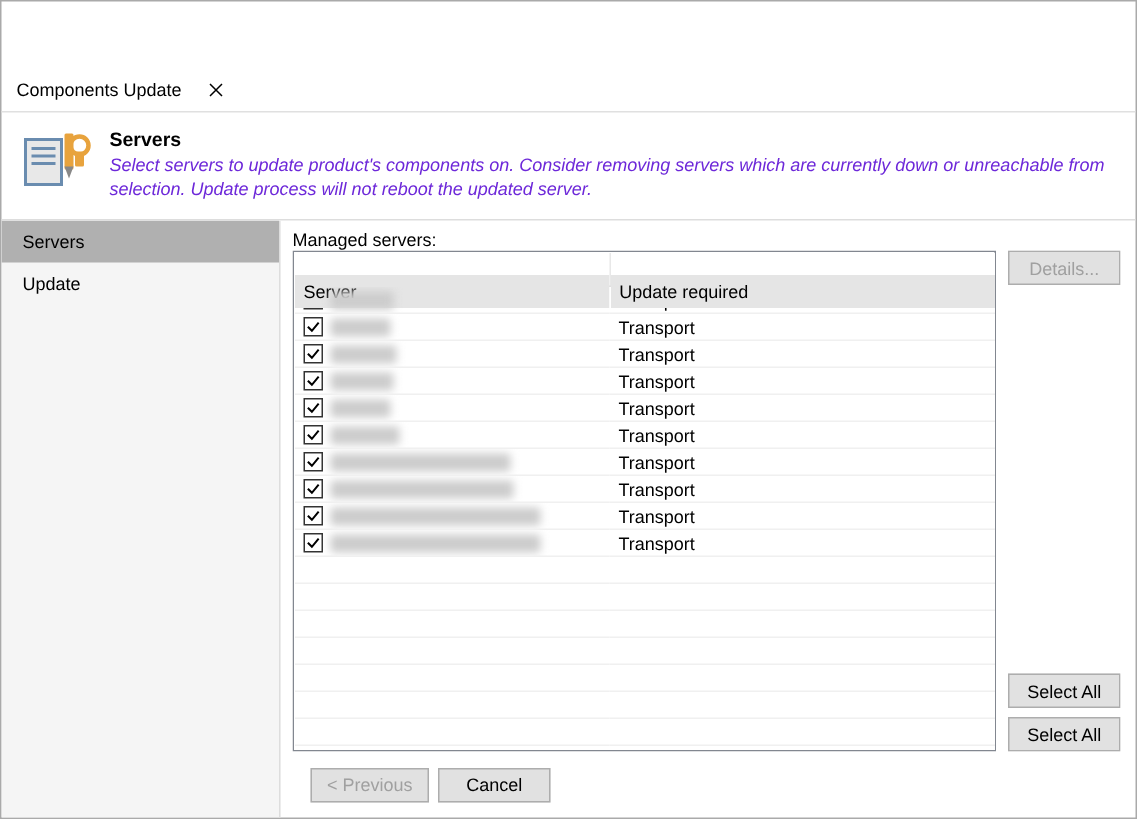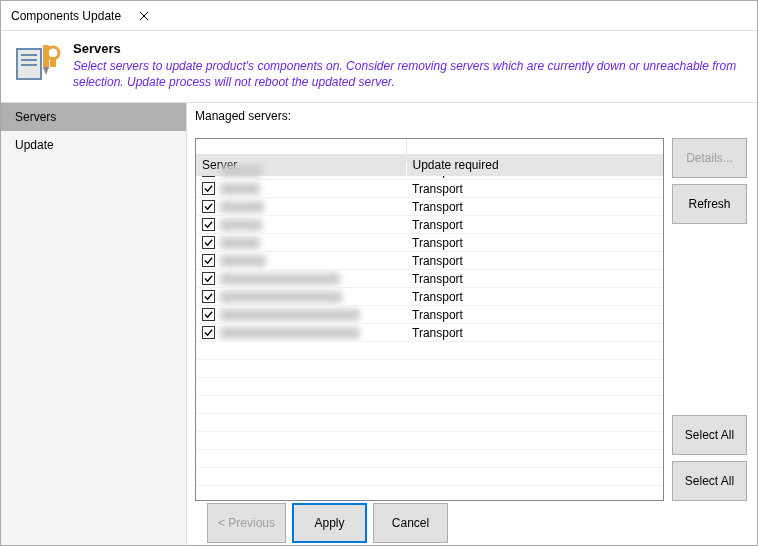--- a/index.html
+++ b/index.html
@@ -3,21 +3,21 @@
   <meta charset="utf-8">
   <style>
     * { box-sizing: border-box; margin: 0; padding: 0; }
     body { font-family: "Segoe UI", Tahoma, sans-serif; font-size: 12px; background: #fff; color: #000; }
     .dialog {
       width: 758px; height: 546px; border: 1px solid #aaa; background: #fff;
       display: flex; flex-direction: column; position: relative;
     }
     .titlebar {
       height: 30px; display: flex; align-items: center; 
-      padding: 0 0 0 10px; border-bottom: 1px solid #e0e0e0;
+      padding: 0 0 0 10px; border-bottom: 1px solid #e0e0e0; margin-top: 44px;
     }
     .titlebar-title { font-size: 12px; }
     .close-btn {
       width: 45px; height: 30px; display: flex; align-items: center; justify-content: center;
       cursor: pointer;
     }
     .header {
       display: flex; padding: 8px 12px 12px 12px; gap: 12px; align-items: flex-start;
     }
     .header-icon { width: 48px; height: 48px; flex-shrink: 0; }
@@ -31,21 +31,21 @@
       width: 186px; background: #f5f5f5; border-right: 1px solid #ddd;
       display: flex; flex-direction: column;
     }
     .sidebar-item {
       padding: 7px 14px; font-size: 12px; cursor: pointer;
     }
     .sidebar-item.selected { background: #b0b0b0; }
     .main {
       flex: 1; display: flex; flex-direction: column; padding: 6px 10px 0 8px;
     }
-    .main-label { font-size: 12px; margin-bottom: 15px; }
+    .main-label { font-size: 12px; margin-bottom: 0; }
     .main-row { flex: 1; display: flex; gap: 8px; overflow: hidden; }
     .table-wrap {
       flex: 1; border: 1px solid #828790; background: #fff; overflow-y: auto;
     }
     table { width: 100%; border-collapse: collapse; table-layout: fixed; }
     thead th {
       text-align: left; font-weight: normal; font-size: 12px;
       padding: 4px 6px; background: #e5e5e5; border-bottom: 1px solid #e0e0e0;
       border-right: 1px solid #e8e8e8; position: sticky; top: 15px;
     }
@@ -61,21 +61,21 @@
       display: inline-flex; align-items: center; justify-content: center; flex-shrink: 0;
     }
     .blur {
       display: inline-block; height: 12px; background: #ccc;
       filter: blur(3px); border-radius: 2px;
     }
     .side-btns {
       width: 75px; display: flex; flex-direction: column; gap: 6px;
     }
     .btn {
-      height: 40px; border: 1px solid #adadad; background: #e1e1e1;
+      height: 23px; border: 1px solid #adadad; background: #e1e1e1;
       font-size: 12px; font-family: inherit; cursor: pointer;
       display: inline-flex; align-items: center; justify-content: center;
       padding: 0 10px;
     }
     .btn:disabled { color: #a0a0a0; cursor: default; }
     .btn.primary { border: 2px solid #0078d7; background: #e1e1e1; }
     .spacer-flex { flex: 1; }
     .footer {
       height: 44px; display: flex; align-items: center; justify-content: flex-start;
       gap: 6px; padding: 0 12px;
@@ -298,26 +298,24 @@
                 </tr>
                 <tr class="empty">
                   <td></td>
                   <td></td>
                 </tr>
               </tbody>
           </table>
         </div>
         <div class="side-btns">
           <button class="btn" disabled="">Details...</button>
-          <button class="btn">Refresh</button>
           <div class="spacer-flex"></div>
           <button class="btn">Select All</button>
           <button class="btn">Select All</button>
         </div>
       </div>
       <div class="footer">
         <button class="btn" disabled="">&lt; Previous</button>
-        <button class="btn primary">Apply</button>
         <button class="btn">Cancel</button>
       </div>
     </div>
   </div>
 </div>
 
 </body></html>

